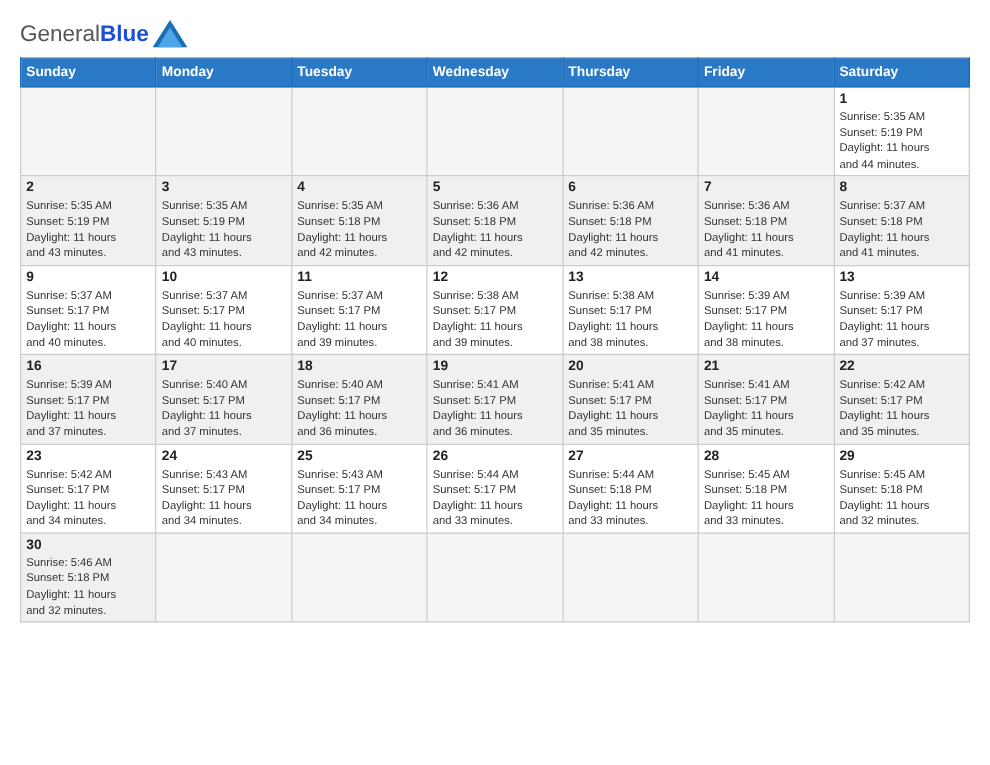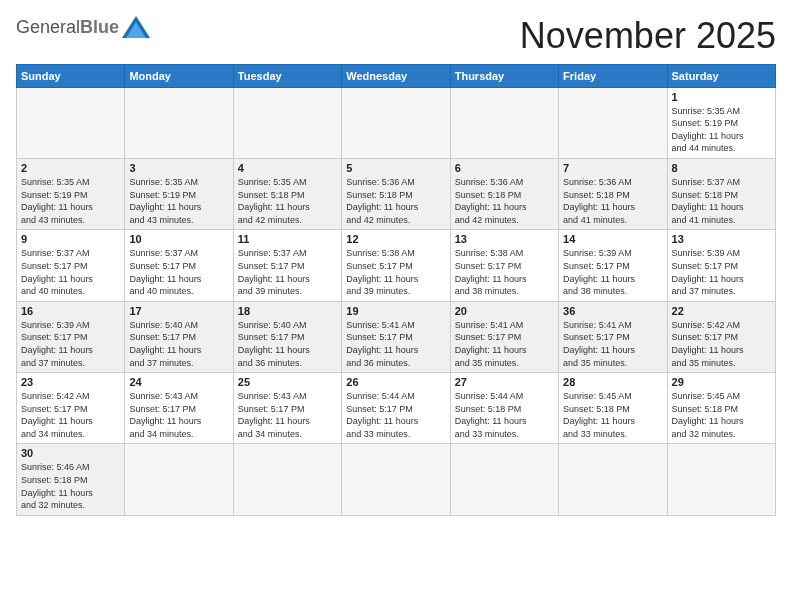--- a/index.html
+++ b/index.html
@@ -26,21 +26,21 @@
       display: flex;
       align-items: center;
       font-size: 18px;
       font-weight: normal;
     }
     .logo-general {
       color: #555;
       font-size: 18px;
     }
     .logo-blue {
-      color: #737373;
+      color: #1d4ed8;
       font-size: 18px;
       font-weight: bold;
     }
     .logo-icon {
       width: 28px;
       height: 22px;
       margin-left: 3px;
     }
     .title-area {
       text-align: right;
@@ -110,21 +110,20 @@
     <div class="logo-text">
       <span class="logo-general">General</span>
       <span class="logo-blue">Blue</span>
       <svg class="logo-icon" viewBox="0 0 28 22" xmlns="http://www.w3.org/2000/svg">
         <polygon points="0,22 14,0 28,22" fill="#1a6eb5"></polygon>
         <polygon points="4,22 14,6 24,22" fill="#4da6e8"></polygon>
       </svg>
     </div>
   </div>
   <div class="title-area">
-    <div class="month-title">November 2025</div>
   </div>
 </div>
 
 <table class="calendar-table">
   <thead>
     <tr id="header-row">
     <th>Sunday</th>
         <th>Monday</th>
         <th>Tuesday</th>
         <th>Wednesday</th>
@@ -281,21 +280,21 @@
 and 36 minutes.</div>
         </td>
         <td>
           <span class="day-number">20</span>
           <div class="day-info" style="white-space: pre-line;">Sunrise: 5:41 AM
 Sunset: 5:17 PM
 Daylight: 11 hours
 and 35 minutes.</div>
         </td>
         <td>
-          <span class="day-number">36</span>
+          <span class="day-number">21</span>
           <div class="day-info" style="white-space: pre-line;">Sunrise: 5:41 AM
 Sunset: 5:17 PM
 Daylight: 11 hours
 and 35 minutes.</div>
         </td>
         <td>
           <span class="day-number">22</span>
           <div class="day-info" style="white-space: pre-line;">Sunrise: 5:42 AM
 Sunset: 5:17 PM
 Daylight: 11 hours

